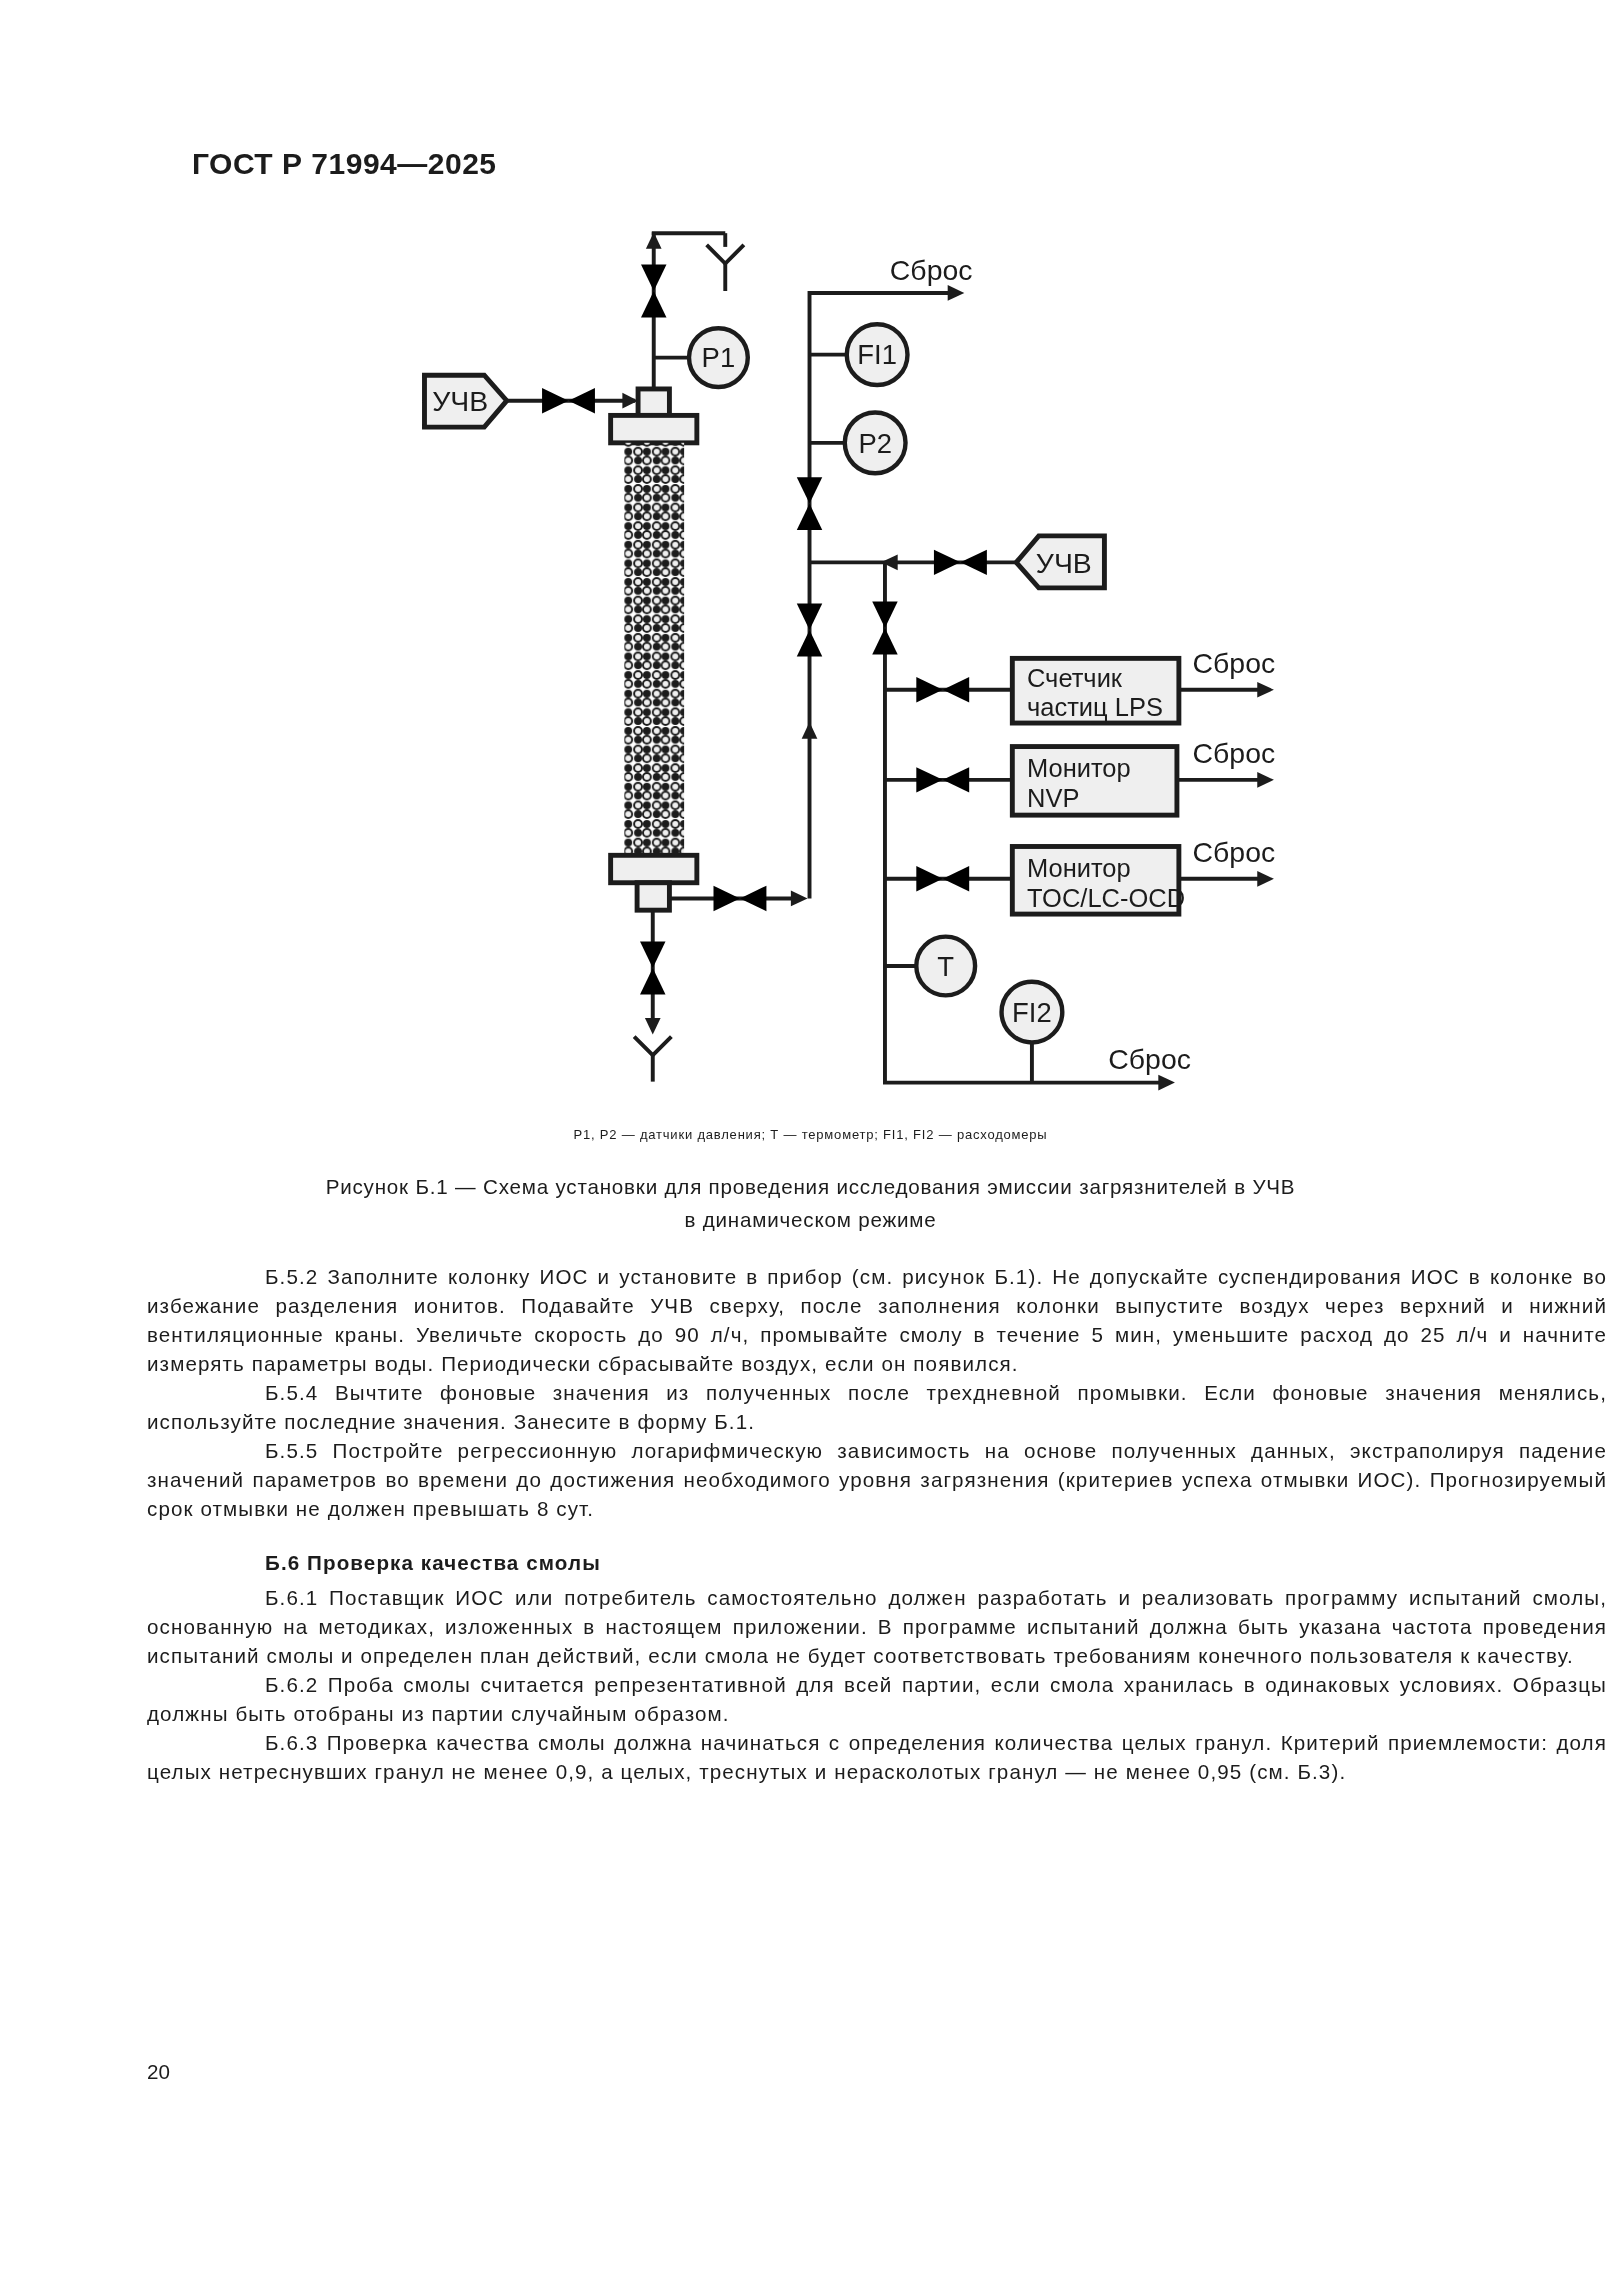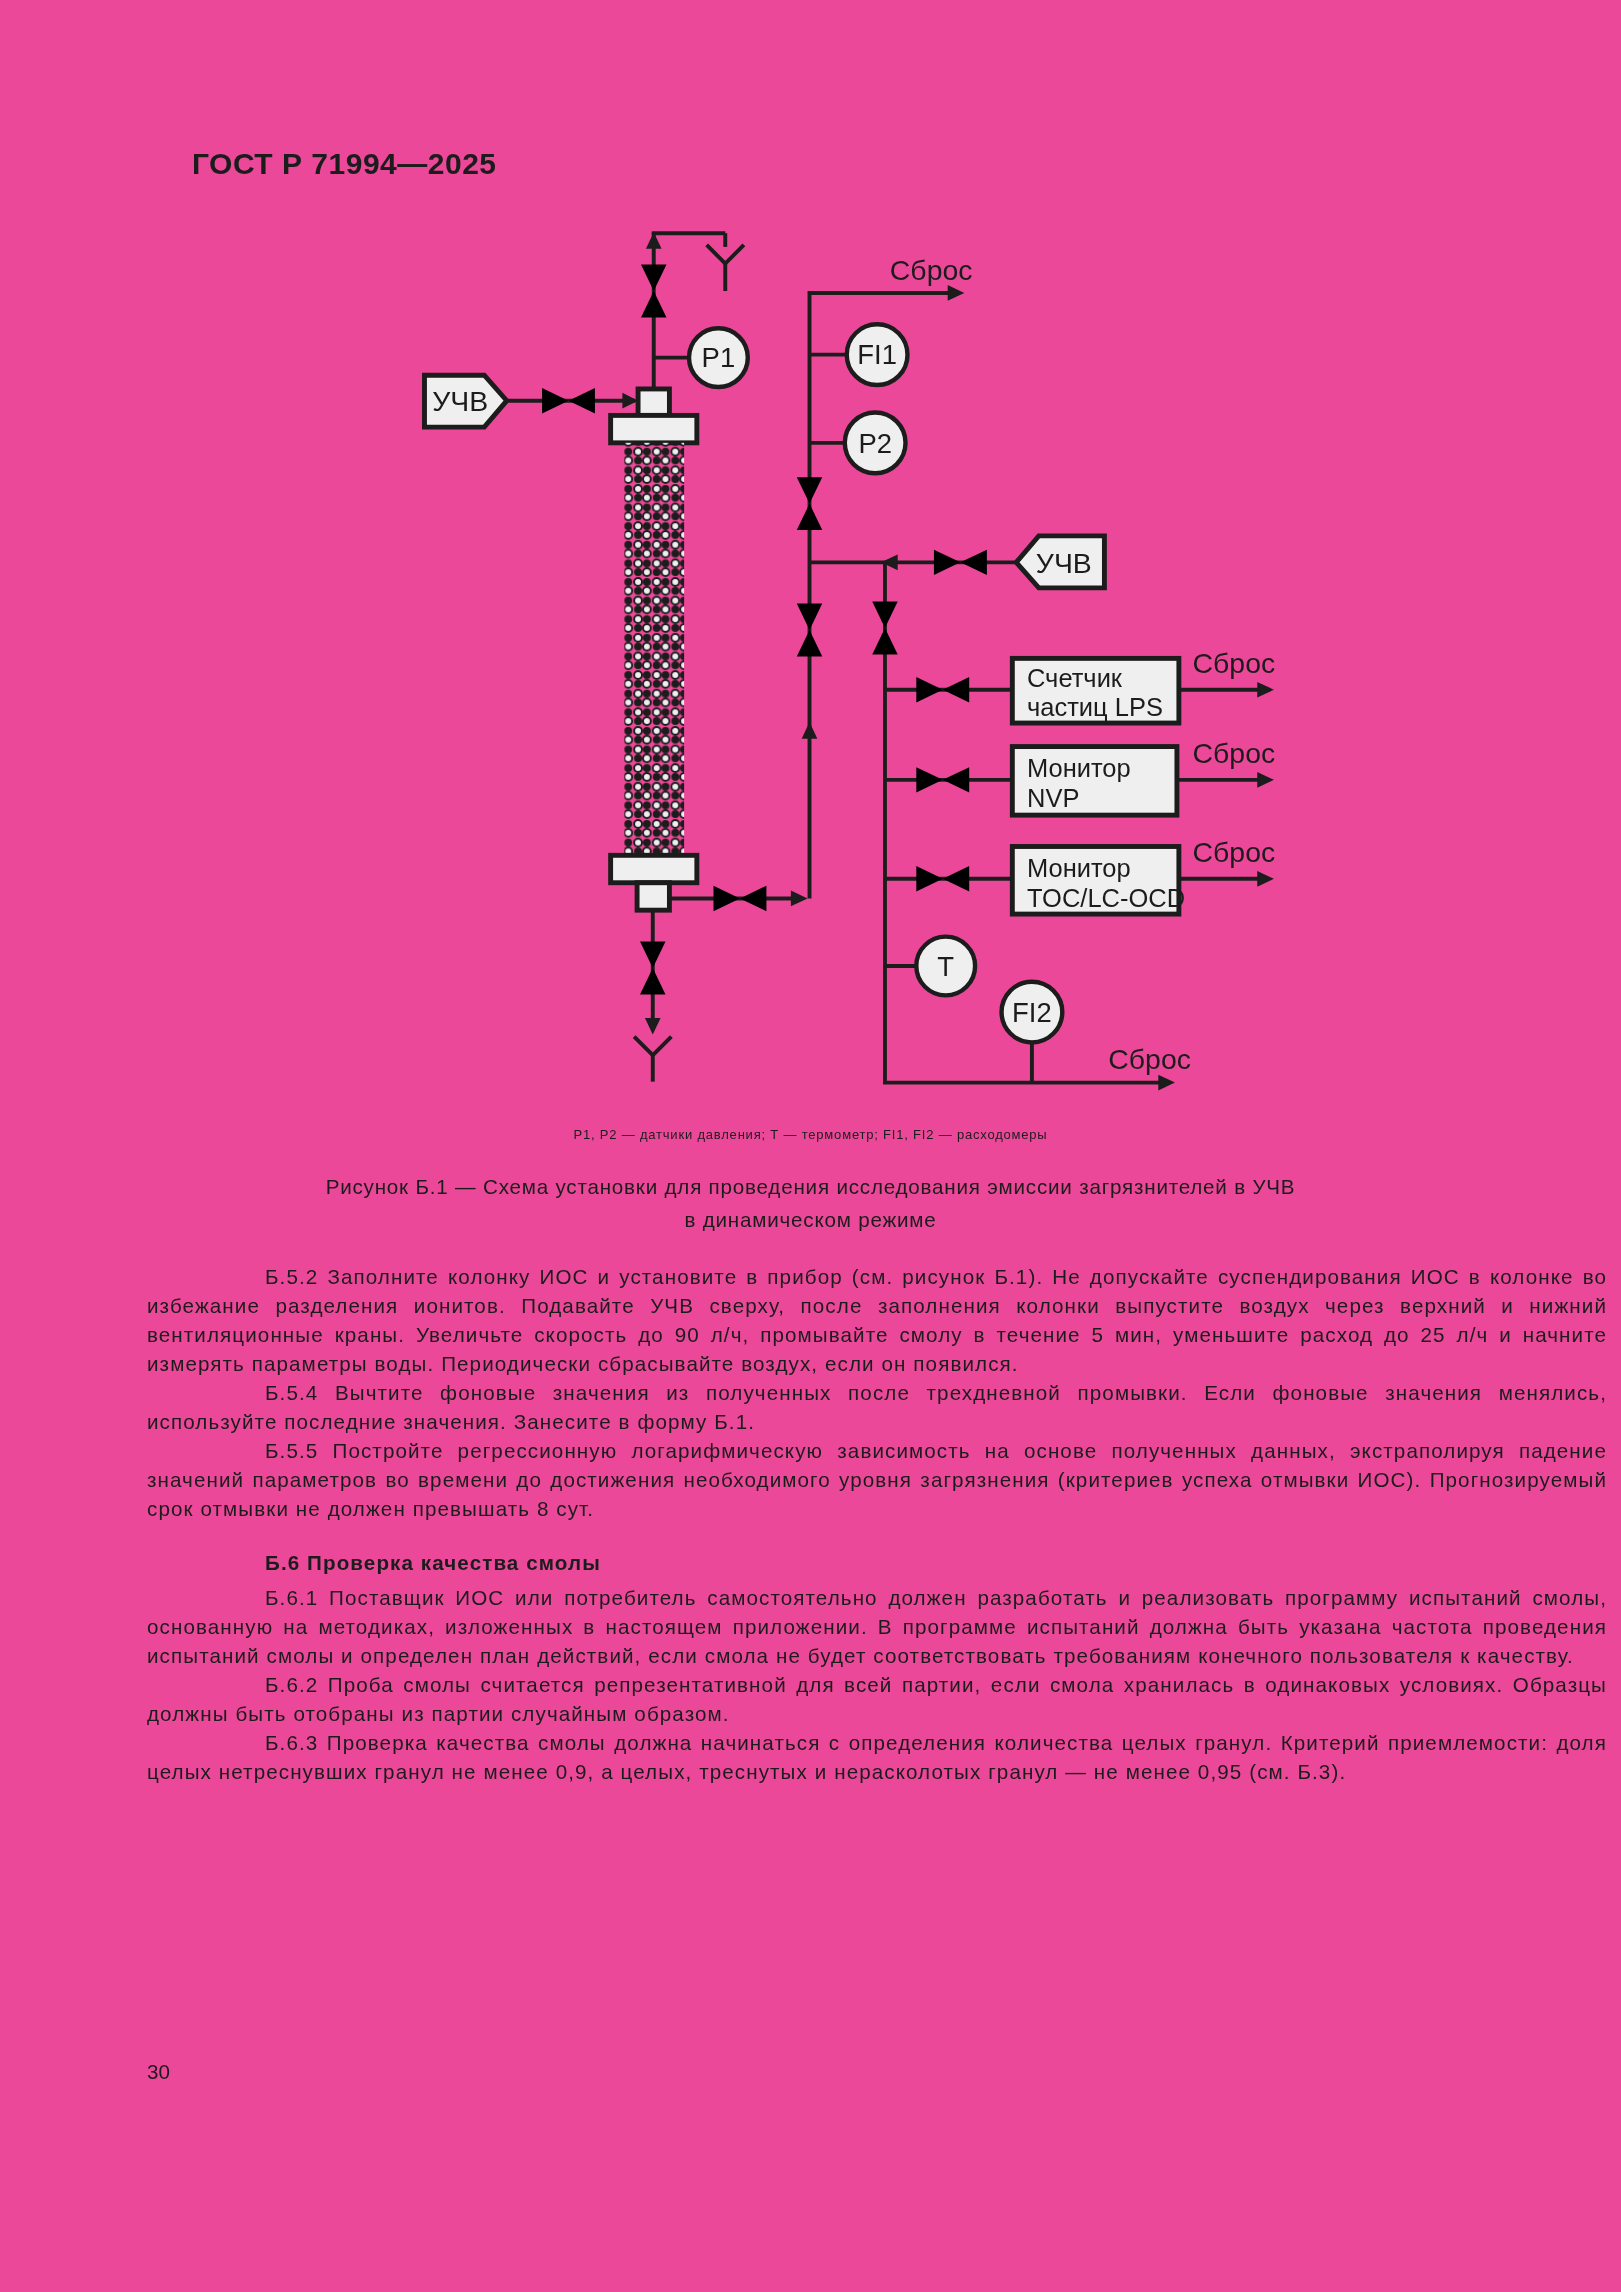--- a/index.html
+++ b/index.html
@@ -1,18 +1,18 @@
 <!DOCTYPE html>
 <html><head>
 <meta charset="utf-8">
 <style>
   html,body{margin:0;padding:0;}
   body{background:#e8e8e8;}
   .page{
-    position:relative;width:1621px;height:2293px;background:#ec4899;
+    position:relative;width:1621px;height:2293px;background:#ffffff;
     font-family:"Liberation Sans",sans-serif;color:#1c1c1c;overflow:hidden;
   }
   .doc-header{
     position:absolute;left:192px;top:147px;font-size:30px;font-weight:bold;
     letter-spacing:0.5px;white-space:nowrap;
   }
   svg.diagram{position:absolute;left:0;top:0;}
   svg.diagram .pipe{stroke:#1c1c1c;stroke-width:4;fill:none;}
   svg.diagram .thick{stroke:#1c1c1c;stroke-width:5;fill:#efefef;}
   svg.diagram .arrow{fill:#1c1c1c;stroke:none;}
@@ -197,16 +197,16 @@
   <div class="body-text">
     <p>Б.5.2 Заполните колонку ИОС и установите в прибор (см. рисунок Б.1). Не допускайте суспендирования ИОС в колонке во избежание разделения ионитов. Подавайте УЧВ сверху, после заполнения колонки выпустите воздух через верхний и нижний вентиляционные краны. Увеличьте скорость до 90 л/ч, промывайте смолу в течение 5 мин, уменьшите расход до 25 л/ч и начните измерять параметры воды. Периодически сбрасывайте воздух, если он появился.</p>
     <p>Б.5.4 Вычтите фоновые значения из полученных после трехдневной промывки. Если фоновые значения менялись, используйте последние значения. Занесите в форму Б.1.</p>
     <p>Б.5.5 Постройте регрессионную логарифмическую зависимость на основе полученных данных, экстраполируя падение значений параметров во времени до достижения необходимого уровня загрязнения (критериев успеха отмывки ИОС). Прогнозируемый срок отмывки не должен превышать 8 сут.</p>
     <p class="heading">Б.6 Проверка качества смолы</p>
     <p>Б.6.1 Поставщик ИОС или потребитель самостоятельно должен разработать и реализовать программу испытаний смолы, основанную на методиках, изложенных в настоящем приложении. В программе испытаний должна быть указана частота проведения испытаний смолы и определен план действий, если смола не будет соответствовать требованиям конечного пользователя к качеству.</p>
     <p>Б.6.2 Проба смолы считается репрезентативной для всей партии, если смола хранилась в одинаковых условиях. Образцы должны быть отобраны из партии случайным образом.</p>
     <p>Б.6.3 Проверка качества смолы должна начинаться с определения количества целых гранул. Критерий приемлемости: доля целых нетреснувших гранул не менее 0,9, а целых, треснутых и нерасколотых гранул — не менее 0,95 (см. Б.3).</p>
   </div>
 
-  <div class="page-number">30</div>
+  <div class="page-number">20</div>
 
 </div>
 
 
 </body></html>

